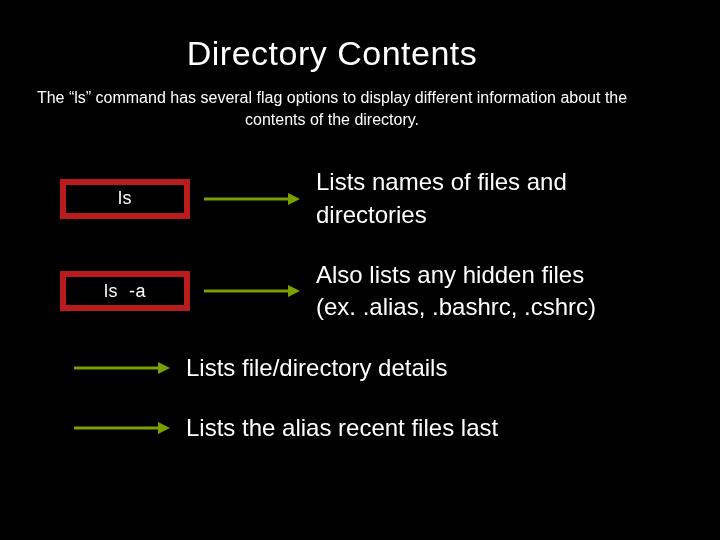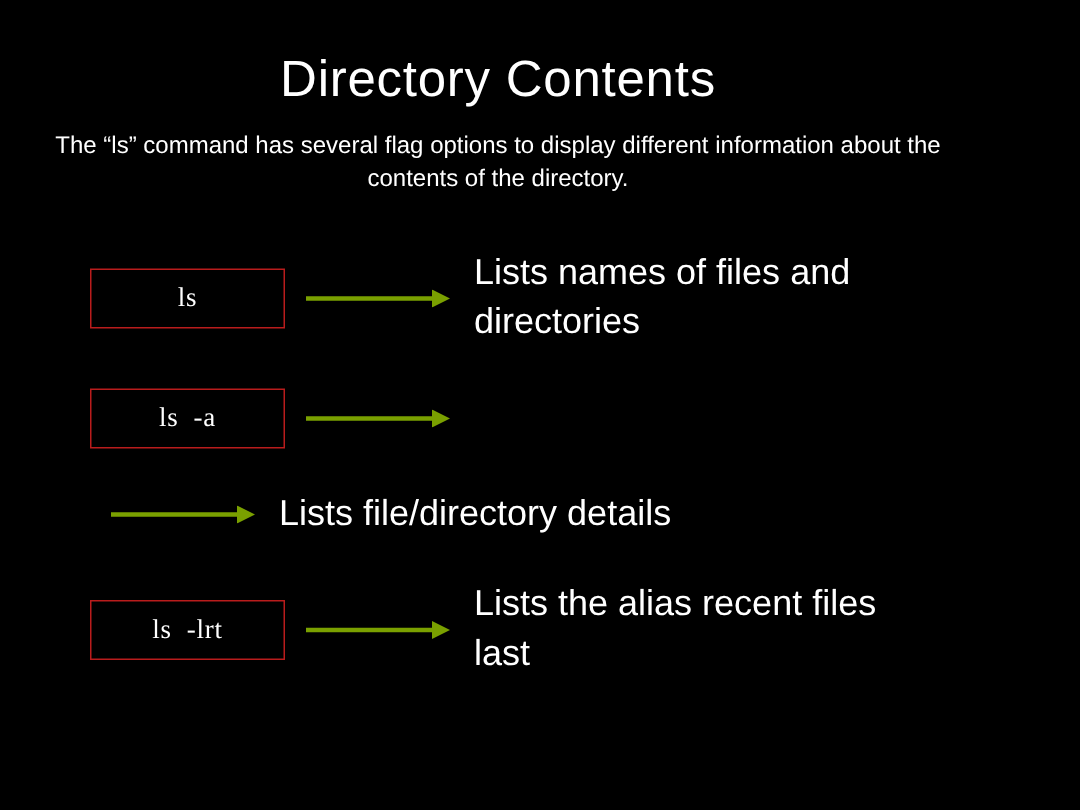--- a/index.html
+++ b/index.html
@@ -4,23 +4,23 @@
 <style>
   * { box-sizing: border-box; margin: 0; padding: 0; }
   html, body { width: 720px; height: 540px; background: #000; color: #fff; font-family: Arial, Helvetica, sans-serif; }
   .slide { width: 664px; height: 540px; position: relative; padding: 28px 24px 40px 24px; }
   .title { font-size: 34px; font-weight: 400; text-align: center; margin-top: 6px; margin-bottom: 14px; letter-spacing: 0.5px; }
   .subtitle { font-size: 16px; line-height: 1.35; text-align: center; max-width: 640px; margin: 0 auto 36px auto; }
   .rows { width: 100%; padding-left: 36px; padding-right: 20px; }
   .row { display: flex; align-items: center; margin-bottom: 28px; }
   .cmdbox {
     width: 130px; height: 40px;
-    border: 1px solid #b91c1c;
+    border: 6px solid #b91c1c;
     display: flex; align-items: center; justify-content: center;
-    font-family: Liberation Serif, serif;
+    font-family: Liberation Sans, sans-serif;
     font-size: 18px;
     flex-shrink: 0;
     letter-spacing: 0.5px;
     white-space: pre;
   }
   .arrow {
     flex-shrink: 0;
     width: 96px; height: 12px;
     margin: 0 16px 0 14px;
     display: flex; align-items: center;
@@ -49,34 +49,34 @@
     </div>
 
     <div class="row">
       <div class="cmdbox">ls  -a</div>
       <div class="arrow">
         <svg width="96" height="12" viewBox="0 0 96 12">
             <line x1="0" y1="6" x2="84" y2="6" stroke="#7aa000" stroke-width="3"></line>
             <polygon points="84,0 96,6 84,12" fill="#7aa000"></polygon>
           </svg>
       </div>
+      <div class="desc">Also lists any hidden files (ex. .alias, .bashrc, .cshrc)</div>
     </div>
 
     <div class="row">
       <div class="arrow">
         <svg width="96" height="12" viewBox="0 0 96 12">
             <line x1="0" y1="6" x2="84" y2="6" stroke="#7aa000" stroke-width="3"></line>
             <polygon points="84,0 96,6 84,12" fill="#7aa000"></polygon>
           </svg>
       </div>
       <div class="desc">Lists file/directory details</div>
     </div>
 
     <div class="row">
-      <div class="cmdbox">ls  -lrt</div>
       <div class="arrow">
         <svg width="96" height="12" viewBox="0 0 96 12">
             <line x1="0" y1="6" x2="84" y2="6" stroke="#7aa000" stroke-width="3"></line>
             <polygon points="84,0 96,6 84,12" fill="#7aa000"></polygon>
           </svg>
       </div>
       <div class="desc">Lists the alias recent files last</div>
     </div>
 
   </div>

